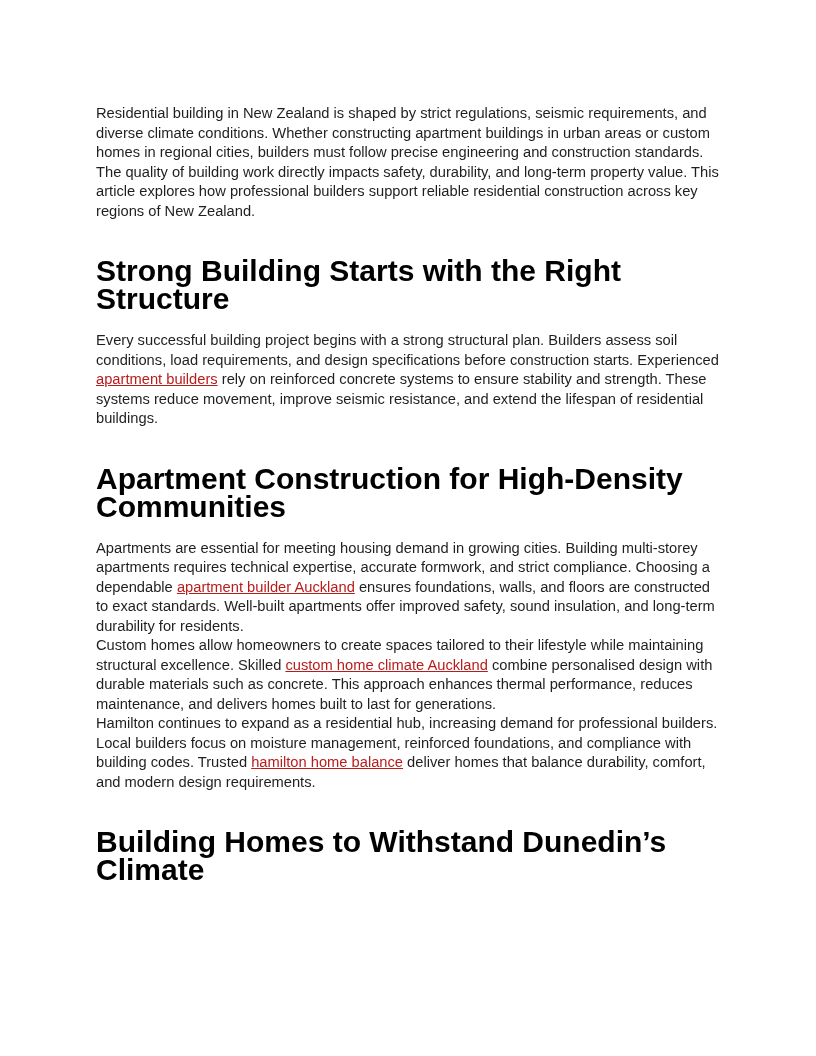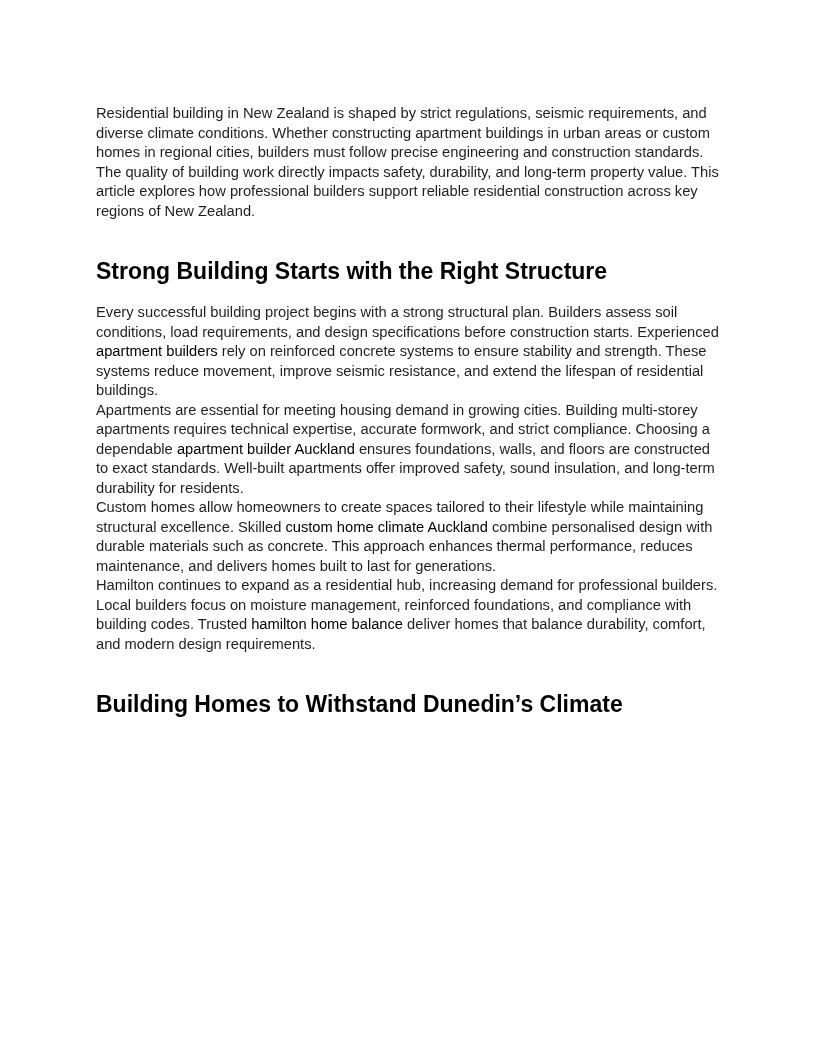--- a/index.html
+++ b/index.html
@@ -18,46 +18,48 @@
     font-family: "Liberation Sans", sans-serif;
     color: #1f1f1f;
   }
   .body-text {
     font-size: 14.7px;
     line-height: 19.5px;
     margin: 0;
     color: #1f1f1f;
   }
   .section-heading {
-    font-size: 23px;
+    font-size: 30px;
     line-height: 28px;
     font-weight: bold;
     color: #000000;
     margin: 36px 0 18px 0;
     font-family: "Liberation Sans", sans-serif;
   }
   .doc-link {
-    color: #000000;
+    color: #b91c1c;
+    text-decoration: underline;
     cursor: pointer;
   }
 </style>
 </head>
 <body>
 
 <div class="page">
 
   <p class="body-text">
     <span>Residential building in New Zealand is shaped by strict regulations, seismic requirements, and diverse climate conditions. Whether constructing apartment buildings in urban areas or custom homes in regional cities, builders must follow precise engineering and construction standards. The quality of building work directly impacts safety, durability, and long-term property value. This article explores how professional builders support reliable residential construction across key regions of New Zealand.</span>
   </p>
 
   <h2 class="section-heading">Strong Building Starts with the Right Structure</h2>
   <p class="body-text">
     <span>Every successful building project begins with a strong structural plan. Builders assess soil conditions, load requirements, and design specifications before construction starts. Experienced </span><a class="doc-link">apartment builders</a><span> rely on reinforced concrete systems to ensure stability and strength. These systems reduce movement, improve seismic resistance, and extend the lifespan of residential buildings.</span>
   </p>
 
+  <h2 class="section-heading">Apartment Construction for High-Density Communities</h2>
   <p class="body-text">
     <span>Apartments are essential for meeting housing demand in growing cities. Building multi-storey apartments requires technical expertise, accurate formwork, and strict compliance. Choosing a dependable </span><a class="doc-link">apartment builder Auckland</a><span> ensures foundations, walls, and floors are constructed to exact standards. Well-built apartments offer improved safety, sound insulation, and long-term durability for residents.</span>
   </p>
 
   <p class="body-text">
     <span>Custom homes allow homeowners to create spaces tailored to their lifestyle while maintaining structural excellence. Skilled </span><a class="doc-link">custom home climate Auckland</a><span> combine personalised design with durable materials such as concrete. This approach enhances thermal performance, reduces maintenance, and delivers homes built to last for generations.</span>
   </p>
 
   <p class="body-text">
     <span>Hamilton continues to expand as a residential hub, increasing demand for professional builders. Local builders focus on moisture management, reinforced foundations, and compliance with building codes. Trusted </span><a class="doc-link">hamilton home balance</a><span> deliver homes that balance durability, comfort, and modern design requirements.</span>

